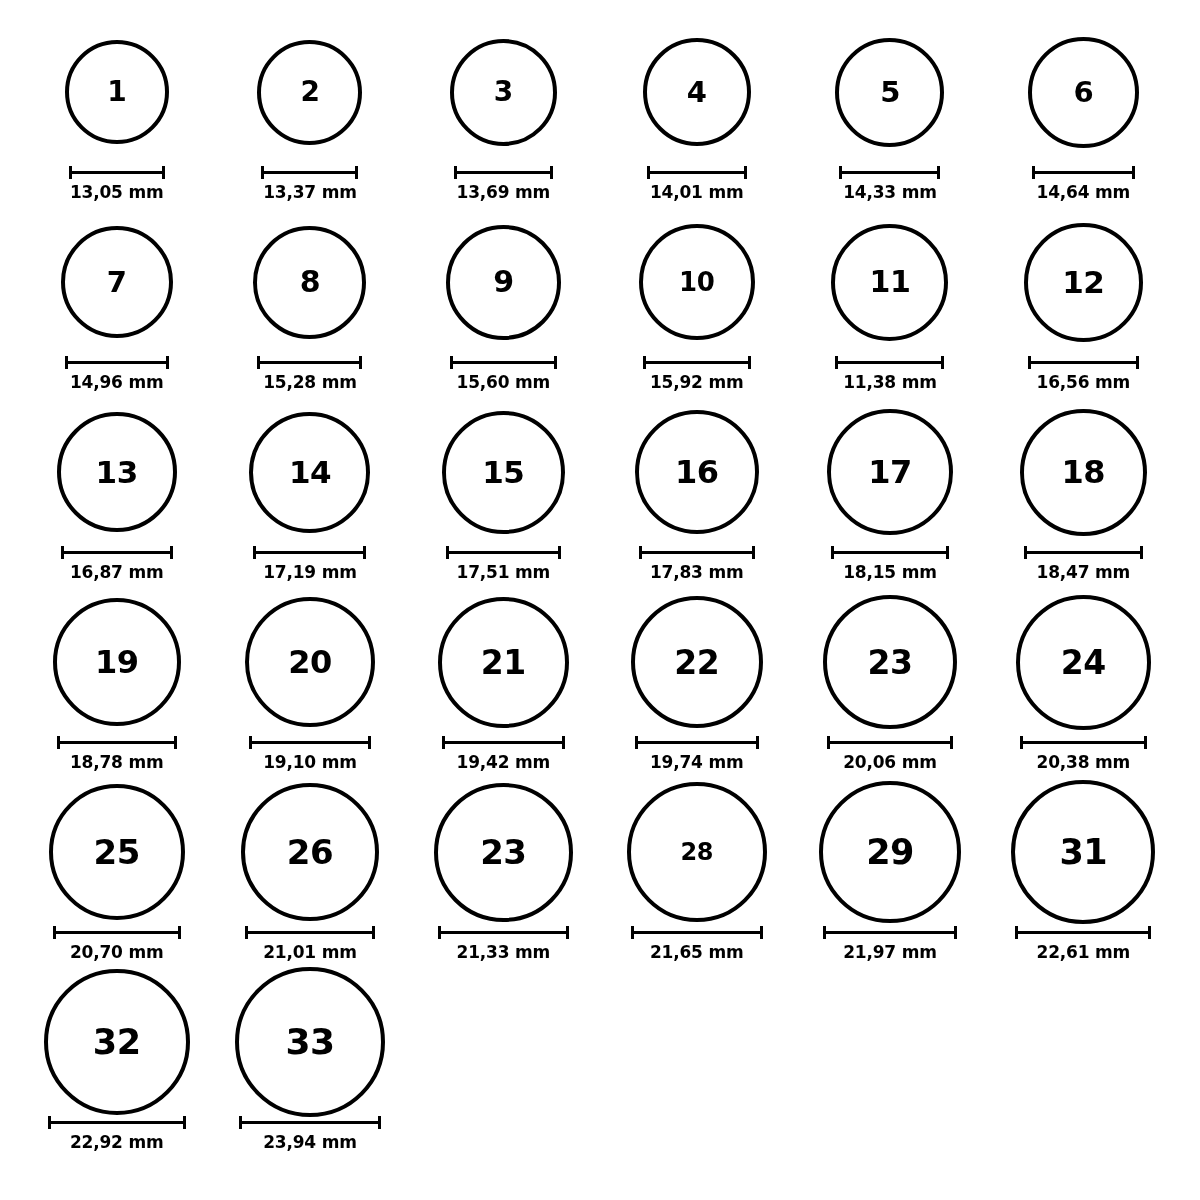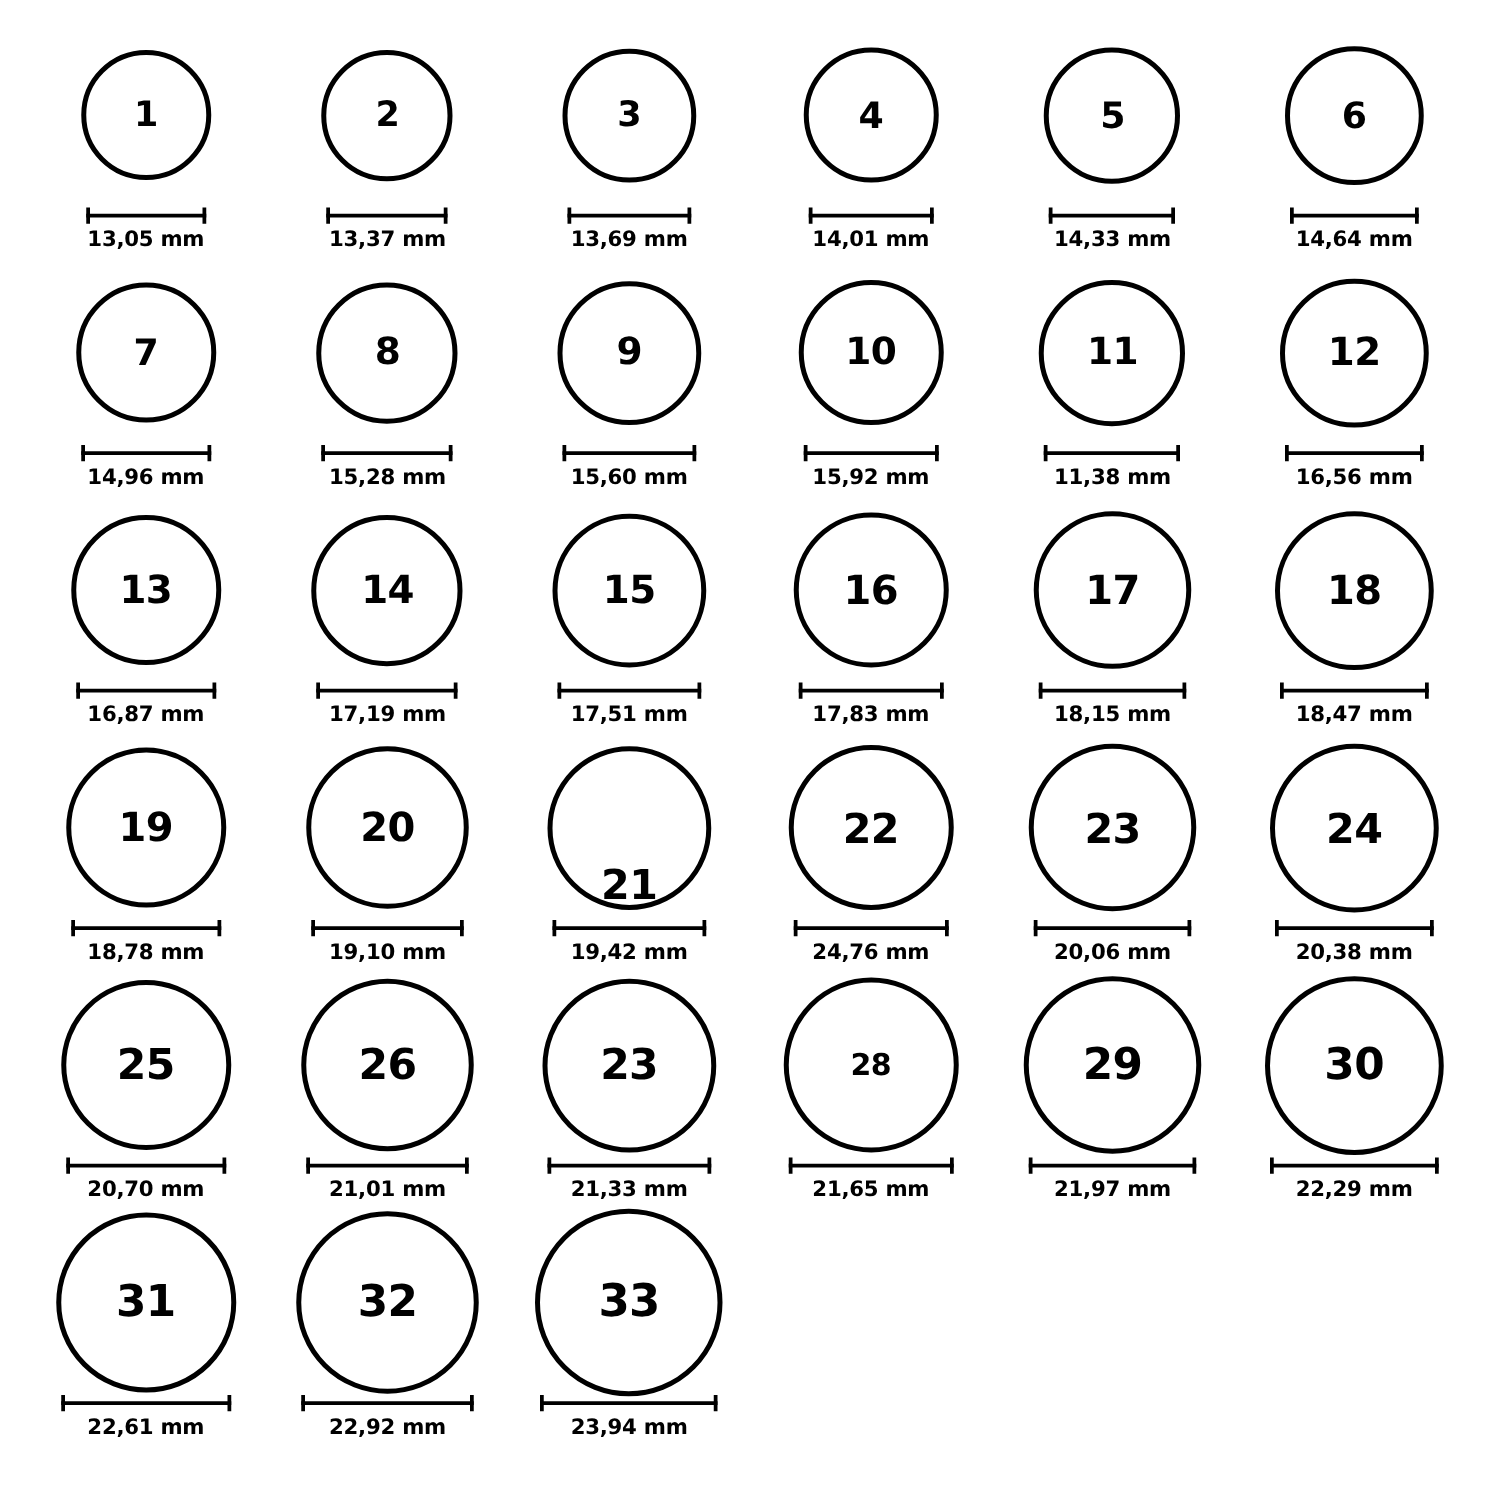--- a/index.html
+++ b/index.html
@@ -187,21 +187,21 @@
           </div>
         </div>
         <div class="measure">
           <div class="bar" style="width: 107px;"></div>
         </div>
         <div class="mm">15,60 mm</div>
       </div>
       <div class="cell">
         <div class="ring-wrap">
           <div class="ring" style="width: 116px; height: 116px;">
-            <span class="ring-label" style="font-size: 30px;">10</span>
+            <span class="ring-label" style="font-size: 26px;">10</span>
           </div>
         </div>
         <div class="measure">
           <div class="bar" style="width: 108px;"></div>
         </div>
         <div class="mm">15,92 mm</div>
       </div>
       <div class="cell">
         <div class="ring-wrap">
           <div class="ring" style="width: 117px; height: 117px;">
@@ -307,39 +307,39 @@
             <span class="ring-label" style="font-size: 32px;">20</span>
           </div>
         </div>
         <div class="measure">
           <div class="bar" style="width: 122px;"></div>
         </div>
         <div class="mm">19,10 mm</div>
       </div>
       <div class="cell">
         <div class="ring-wrap">
-          <div class="ring" style="width: 131px; height: 131px; align-items: flex-end;">
+          <div class="ring" style="width: 131px; height: 131px;">
             <span class="ring-label" style="font-size: 33px;">21</span>
           </div>
         </div>
         <div class="measure">
           <div class="bar" style="width: 123px;"></div>
         </div>
         <div class="mm">19,42 mm</div>
       </div>
       <div class="cell">
         <div class="ring-wrap">
           <div class="ring" style="width: 132px; height: 132px;">
             <span class="ring-label" style="font-size: 33px;">22</span>
           </div>
         </div>
         <div class="measure">
           <div class="bar" style="width: 124px;"></div>
         </div>
-        <div class="mm">24,76 mm</div>
+        <div class="mm">19,74 mm</div>
       </div>
       <div class="cell">
         <div class="ring-wrap">
           <div class="ring" style="width: 134px; height: 134px;">
             <span class="ring-label" style="font-size: 33px;">23</span>
           </div>
         </div>
         <div class="measure">
           <div class="bar" style="width: 126px;"></div>
         </div>
@@ -403,31 +403,20 @@
       <div class="cell">
         <div class="ring-wrap">
           <div class="ring" style="width: 142px; height: 142px;">
             <span class="ring-label" style="font-size: 35px;">29</span>
           </div>
         </div>
         <div class="measure">
           <div class="bar" style="width: 134px;"></div>
         </div>
         <div class="mm">21,97 mm</div>
-      </div>
-      <div class="cell">
-        <div class="ring-wrap">
-          <div class="ring" style="width: 143px; height: 143px;">
-            <span class="ring-label" style="font-size: 35px;">30</span>
-          </div>
-        </div>
-        <div class="measure">
-          <div class="bar" style="width: 135px;"></div>
-        </div>
-        <div class="mm">22,29 mm</div>
       </div>
       <div class="cell">
         <div class="ring-wrap">
           <div class="ring" style="width: 144px; height: 144px;">
             <span class="ring-label" style="font-size: 35px;">31</span>
           </div>
         </div>
         <div class="measure">
           <div class="bar" style="width: 136px;"></div>
         </div>

